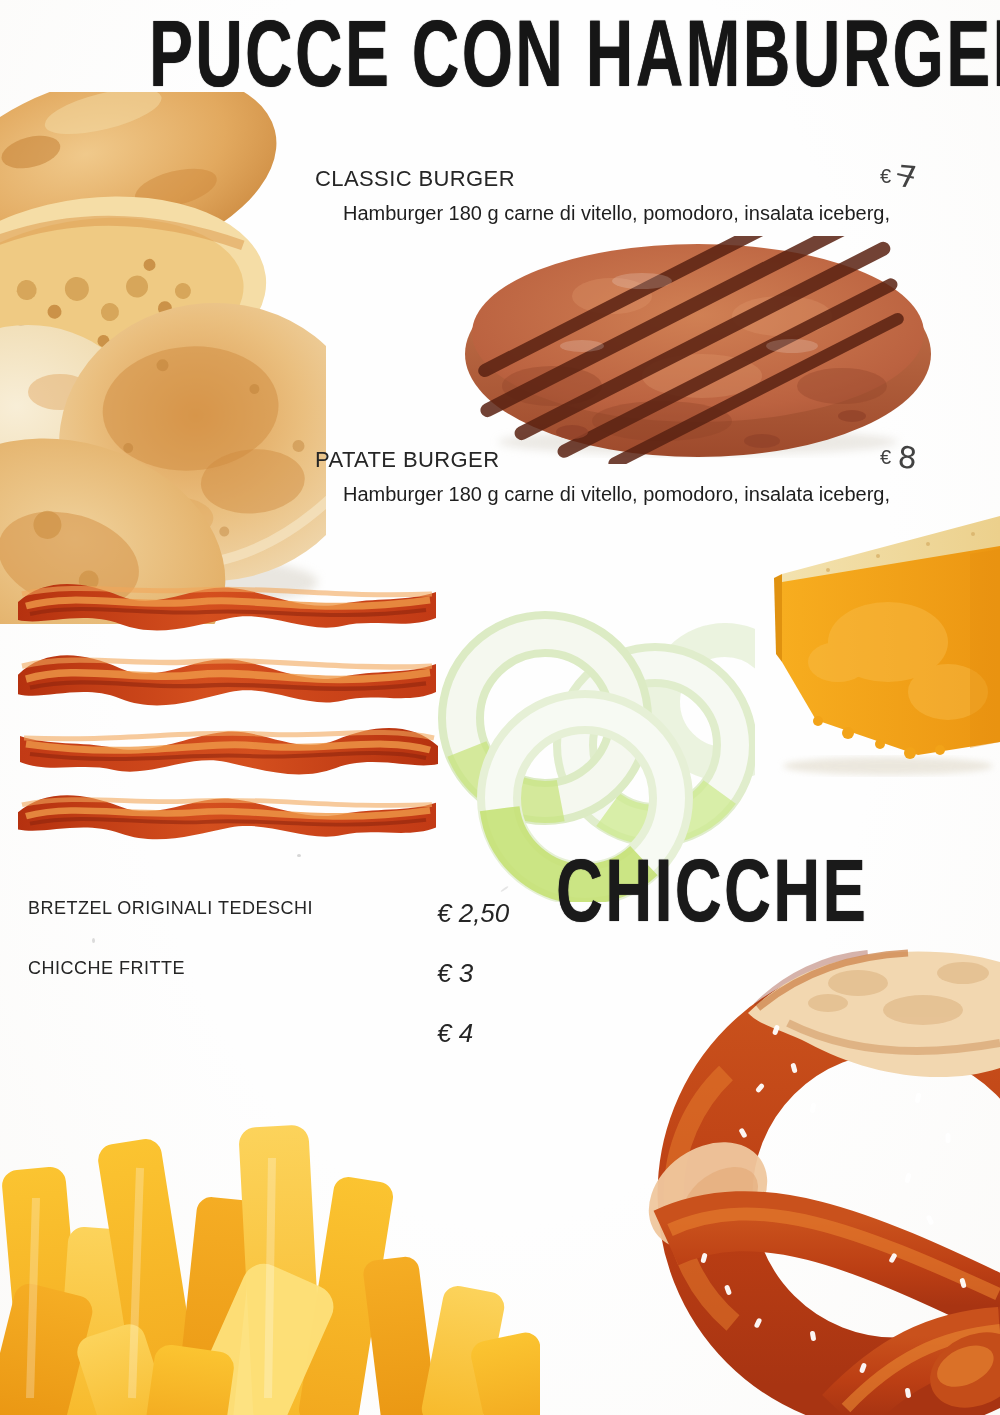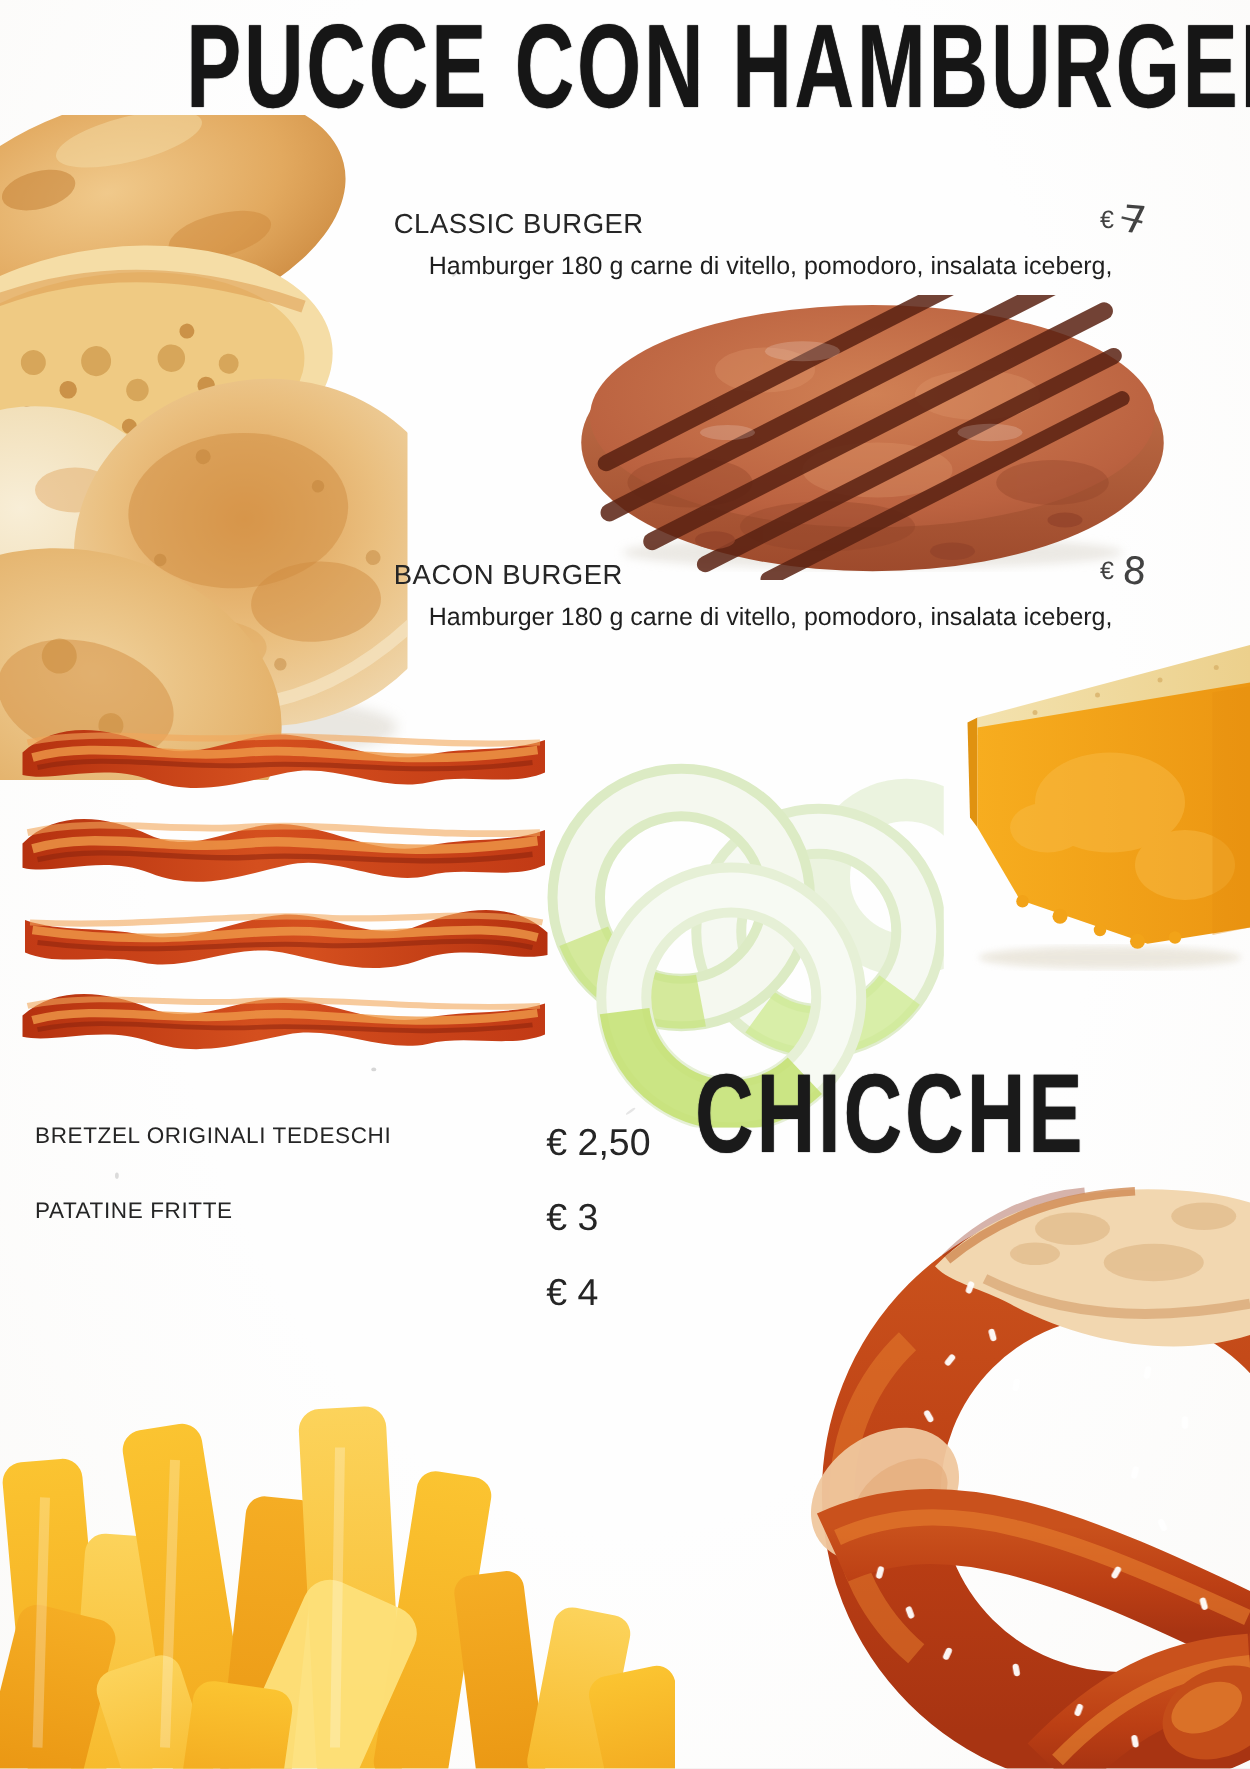--- a/index.html
+++ b/index.html
@@ -32,21 +32,21 @@
   .hand-euro{font-size:20px;margin-top:5px;}
   .hand-digit{
     font-family:"DejaVu Sans", sans-serif;font-size:30px;font-weight:400;
     transform:rotate(5deg);position:relative;display:inline-block;line-height:1.1;
   }
   .crossed::after{
     content:"";position:absolute;left:-1px;top:15px;width:17px;height:2px;
     background:#484848;transform:rotate(8deg);
   }
   .side-name{font-size:18px;color:#252525;letter-spacing:.5px;white-space:nowrap;z-index:5;}
-  .side-price{font-size:30px;color:#252525;white-space:nowrap;z-index:5;}
+  .side-price{font-size:26px;color:#252525;white-space:nowrap;z-index:5;font-style:italic;}
   .photo{z-index:2;}
   .speck{position:absolute;background:#9a9a9a;border-radius:50%;z-index:4;}
 </style>
 </head>
 <body>
 
 <div class="sheet">
 
   <div class="abs title-wrap">
     <span class="big-title">PUCCE CON HAMBURGER</span>
@@ -191,21 +191,21 @@
         <ellipse cx="330" cy="110" rx="26" ry="7"></ellipse>
         <ellipse cx="120" cy="110" rx="22" ry="6"></ellipse>
     </g>
     <g fill="#93432a" opacity="0.8">
       <ellipse cx="110" cy="196" rx="16" ry="7"></ellipse>
         <ellipse cx="300" cy="205" rx="18" ry="7"></ellipse>
         <ellipse cx="390" cy="180" rx="14" ry="6"></ellipse>
     </g>
   </svg>
 
-  <div class="abs item-name" style="left:315px;top:447px">BACON BURGER</div>
+  <div class="abs item-name" style="left:315px;top:447px">PATATE BURGER</div>
   <div class="abs hand-price" style="left:880px;top:441px">
     <span class="hand-euro">€</span>
     <span class="hand-digit">8</span>
   </div>
   <div class="abs item-desc" style="left:315px;top:479px">
     <div>Hamburger 180 g carne di vitello, pomodoro, insalata iceberg,</div>
   </div>
 
   <svg class="abs photo" style="left:768px;top:512px" width="232" height="266" viewBox="0 0 232 266">
     <defs>
@@ -280,21 +280,21 @@
       <circle cx="152" cy="188" r="86" stroke="#f7faf3" stroke-width="28"></circle>
       <circle cx="152" cy="188" r="86" pathLength="100" stroke="#c3e170" stroke-width="40" opacity="0.85" stroke-dasharray="35 65" stroke-dashoffset="-13"></circle>
     </g>
   </svg>
 
   <div class="abs chicche-title">CHICCHE</div>
 
   <div class="abs side-name" style="left:28px;top:898px">BRETZEL ORIGINALI TEDESCHI</div>
   <div class="abs side-price" style="left:437px;top:898px">€ 2,50</div>
 
-  <div class="abs side-name" style="left:28px;top:958px">PATATINE FRITTE</div>
+  <div class="abs side-name" style="left:28px;top:958px">CHICCHE FRITTE</div>
   <div class="abs side-price" style="left:437px;top:958px">€ 3</div>
 
   <div class="abs side-price" style="left:437px;top:1018px">€ 4</div>
 
   <svg class="abs photo" style="left:608px;top:938px" width="392" height="477" viewBox="0 0 392 477">
     <defs>
       <linearGradient id="gPret" x1="0" y1="0" x2="0" y2="1">
         <stop offset="0%" stop-color="#c9511c"></stop>
           <stop offset="55%" stop-color="#bc3f14"></stop>
           <stop offset="100%" stop-color="#a83412"></stop>

